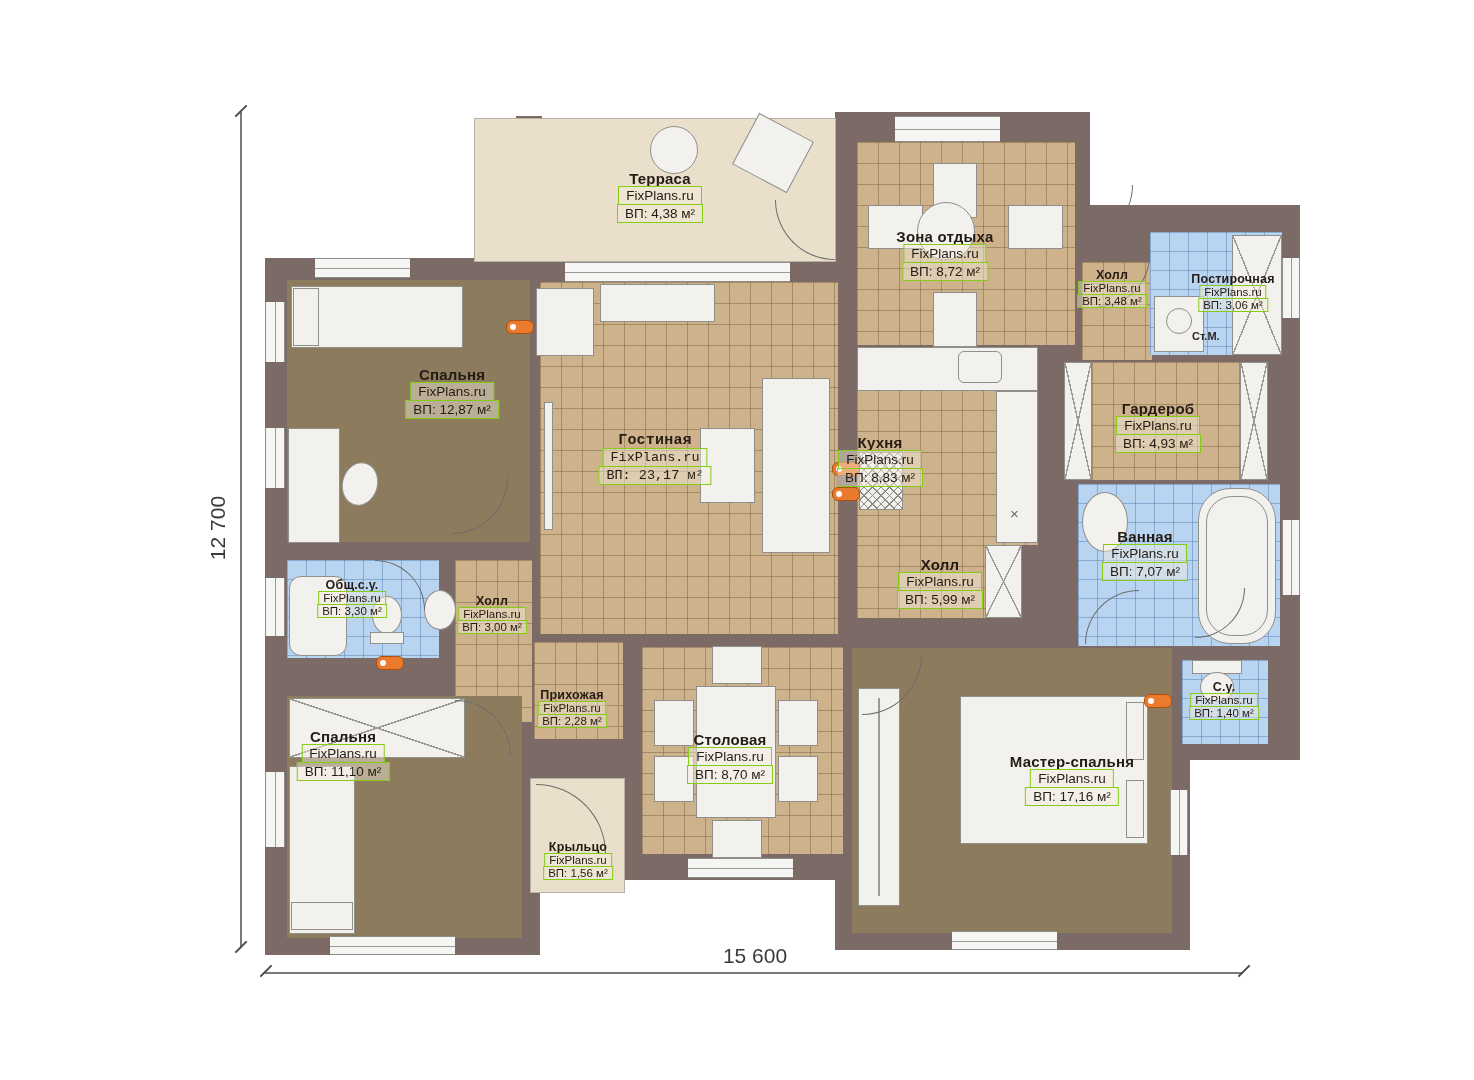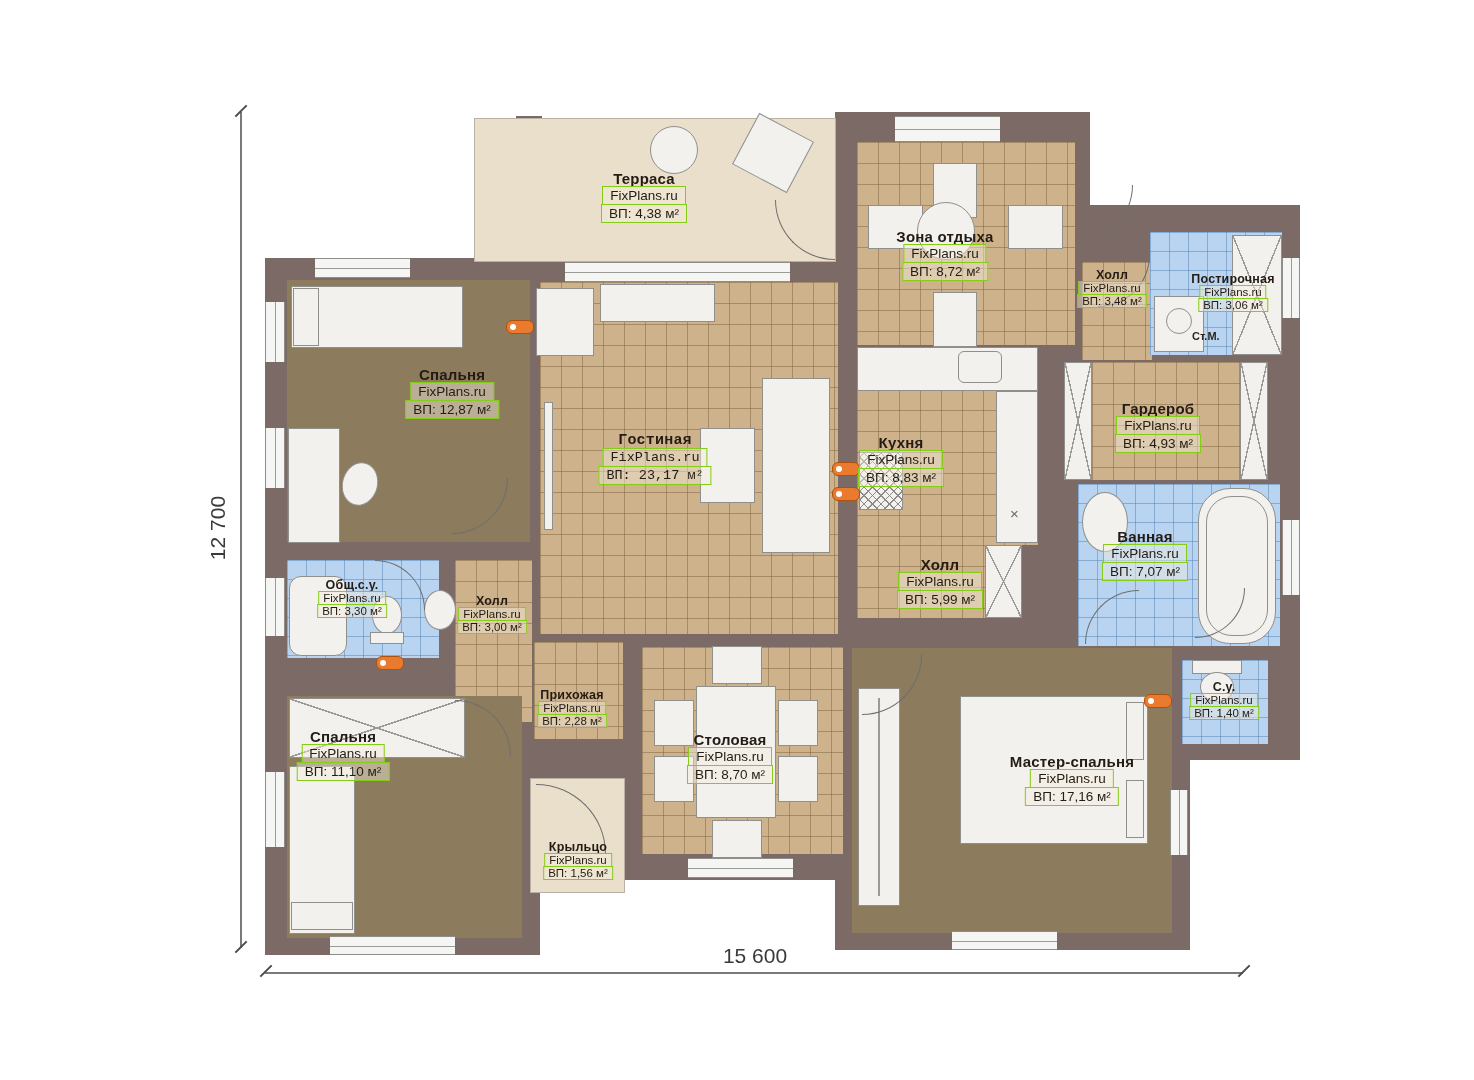--- a/index.html
+++ b/index.html
@@ -172,21 +172,21 @@
   <div class="door arc-br" style="left:1075px;top:185px;width:58px;height:58px;"></div>
   <div class="door arc-bl" style="left:775px;top:200px;width:60px;height:60px;"></div>
   <div class="door arc-tr" style="left:375px;top:560px;width:50px;height:50px;"></div>
 
   <div class="rad" style="left:506px;top:320px;"></div>
   <div class="rad" style="left:832px;top:462px;"></div>
   <div class="rad" style="left:832px;top:487px;"></div>
   <div class="rad" style="left:376px;top:656px;"></div>
   <div class="rad" style="left:1144px;top:694px;"></div>
 
-  <div class="room-label" style="left:644px;top:170px;">
+  <div class="room-label" style="left:660px;top:170px;">
     <div class="rl-name">Терраса</div>
     <div class="rl-box">FixPlans.ru</div>
     <div class="rl-box">ВП: 4,38 м²</div>
   </div>
   <div class="room-label" style="left:945px;top:228px;">
     <div class="rl-name">Зона отдыха</div>
     <div class="rl-box">FixPlans.ru</div>
     <div class="rl-box">ВП: 8,72 м²</div>
   </div>
   <div class="room-label sm" style="left:1112px;top:268px;">
@@ -202,21 +202,21 @@
   <div class="room-label" style="left:452px;top:366px;">
     <div class="rl-name">Спальня</div>
     <div class="rl-box">FixPlans.ru</div>
     <div class="rl-box">ВП: 12,87 м²</div>
   </div>
   <div class="room-label" style="left:655px;top:432px;font-family:Liberation Mono, monospace;">
     <div class="rl-name">Гостиная</div>
     <div class="rl-box">FixPlans.ru</div>
     <div class="rl-box">ВП: 23,17 м²</div>
   </div>
-  <div class="room-label" style="left:901px;top:434px;">
+  <div class="room-label" style="left:880px;top:434px;">
     <div class="rl-name">Кухня</div>
     <div class="rl-box">FixPlans.ru</div>
     <div class="rl-box">ВП: 8,83 м²</div>
   </div>
   <div class="room-label" style="left:1158px;top:400px;text-align:center;">
     <div class="rl-name">Гардероб</div>
     <div class="rl-box">FixPlans.ru</div>
     <div class="rl-box">ВП: 4,93 м²</div>
   </div>
   <div class="room-label" style="left:1145px;top:528px;">

